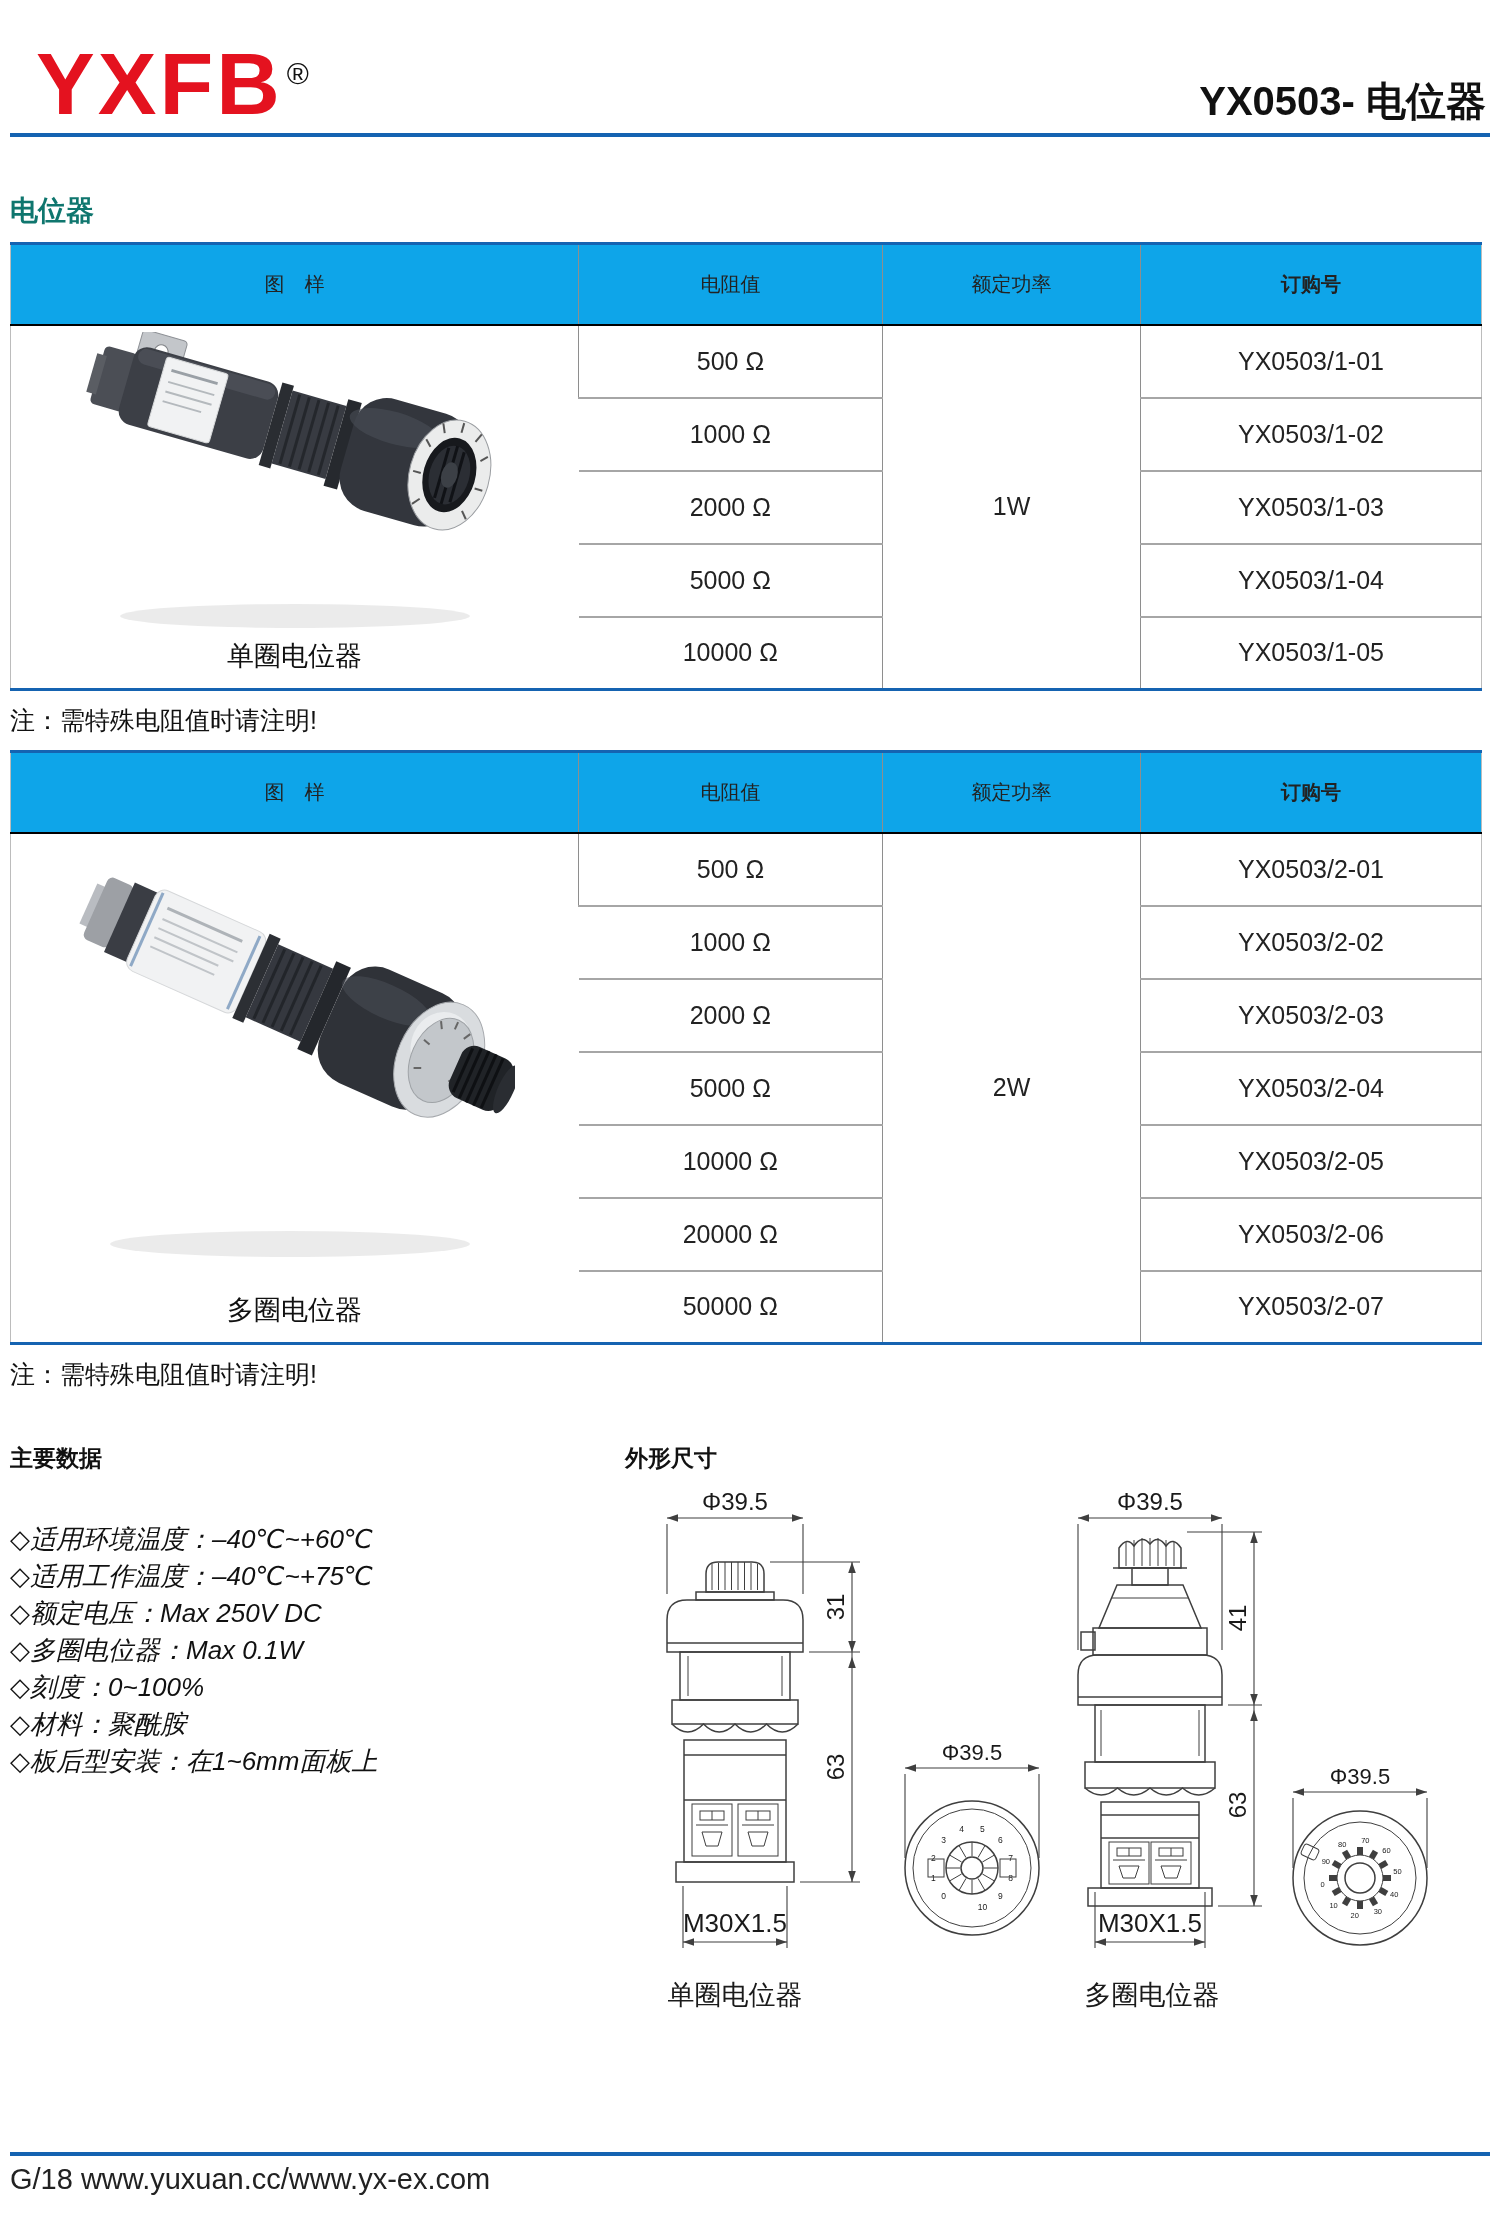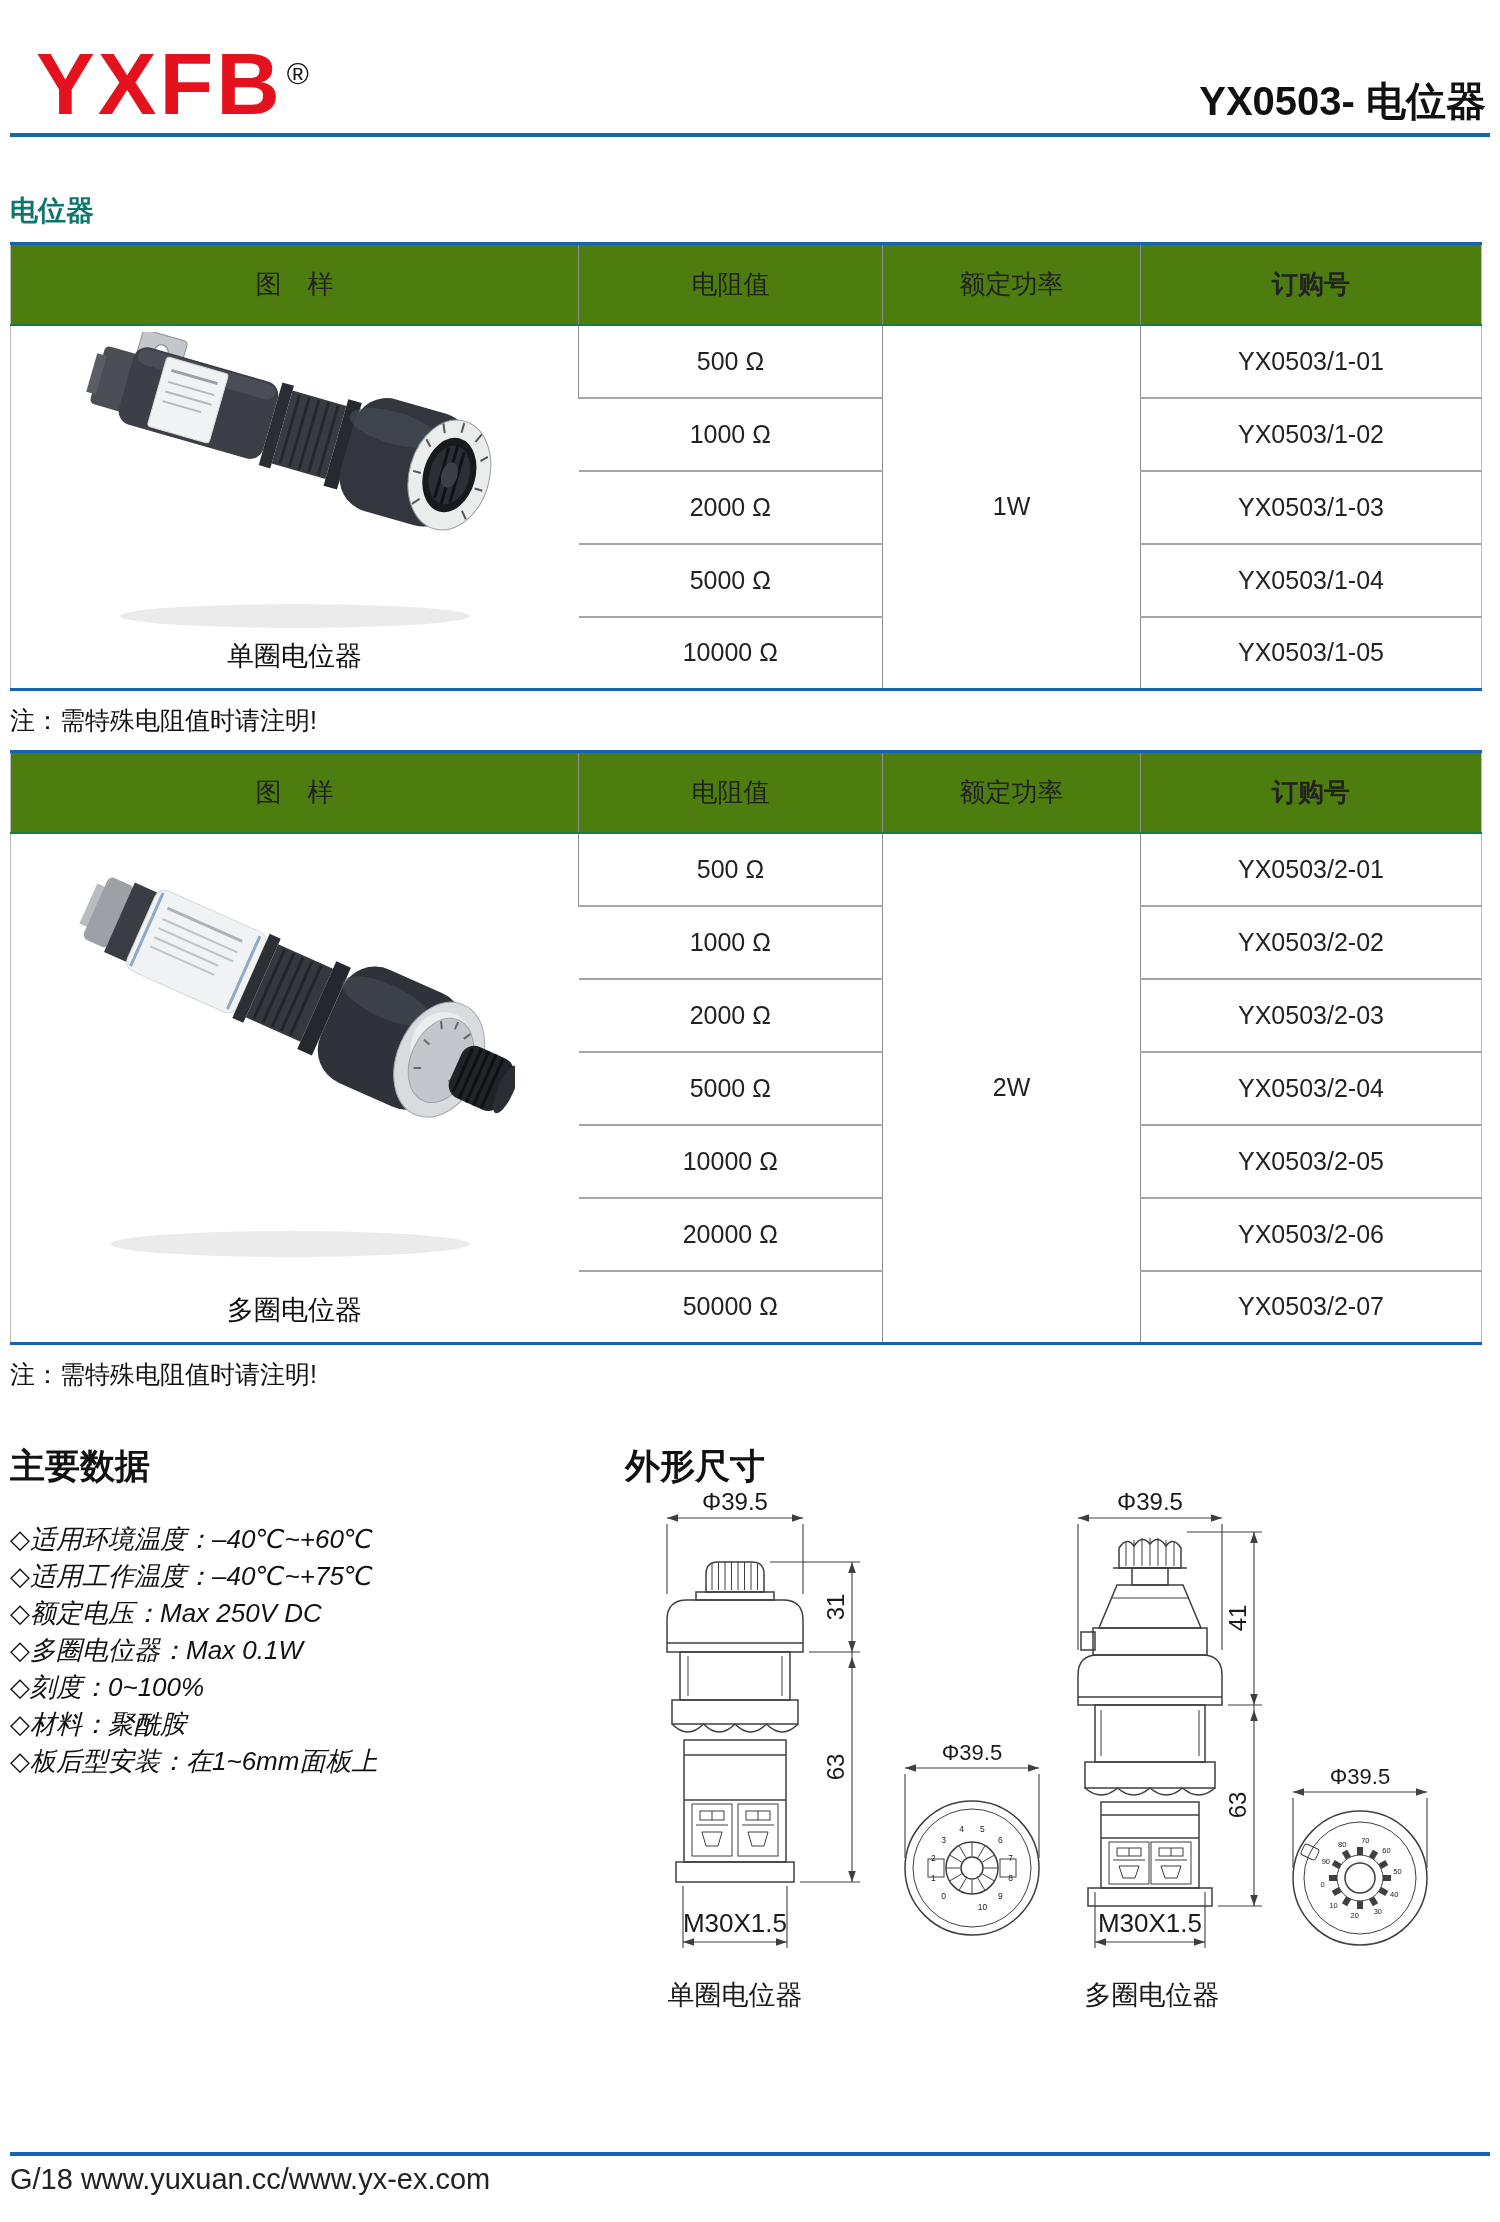--- a/index.html
+++ b/index.html
@@ -14,34 +14,34 @@
   .logo sup{font-size:30px;color:#111;font-weight:normal;vertical-align:super;margin-left:4px;}
   .doc-title{right:14px;top:74px;font-size:40px;font-weight:bold;color:#111;}
   .rule-blue{left:10px;width:1480px;height:0;border-top:4px solid #1563b1;}
   .sec-title{left:10px;top:192px;font-size:28px;font-weight:bold;color:#0f766e;}
   
   table.spec{position:absolute;left:10px;width:1471px;border-collapse:collapse;table-layout:fixed;
     border-top:3px solid #1563b1;border-bottom:3px solid #1563b1;
     border-left:1px solid #bcbcbc;border-right:1px solid #bcbcbc;}
   table.spec thead tr{height:81px;}
   table.spec tbody tr{height:73px;}
-  .spec th{background:#4d7c0f;font-weight:normal;font-size:26px;color:#222;
-    border-bottom:2px solid #15803d;border-left:1px solid #8e8e8e;}
+  .spec th{background:#0ea5e9;font-weight:normal;font-size:20px;color:#222;
+    border-bottom:2px solid #000000;border-left:1px solid #8e8e8e;}
   .spec th:first-child{border-left:none;}
   .spec th.hd-bold{font-weight:bold;}
   .spec td{font-size:25px;color:#222;text-align:center;vertical-align:middle;
     border-left:1px solid #8e8e8e;border-top:2px solid #a6a6a6;}
   .spec td:first-child{border-left:none;}
   .spec tr.first td{border-top:none;margin-left:45px;}
   td.imgcell{position:relative;}
   .photo{position:absolute;left:50%;transform:translateX(-50%);}
   .photo-label{position:absolute;left:0;right:0;bottom:14px;text-align:center;font-size:27px;color:#111;}
   .note{left:10px;font-size:25px;color:#111;}
   
-  .blk-title{font-size:35px;font-weight:bold;color:#111;}
+  .blk-title{font-size:23px;font-weight:bold;color:#111;}
   .spec-list{left:10px;top:1521px;width:600px;}
   .spec-item{font-size:26px;line-height:37px;color:#111;white-space:nowrap;font-style:italic;}
   .footer-text{left:10px;top:2163px;font-size:29px;color:#222;}
   
   svg text{font-family:"Liberation Sans","DejaVu Sans",sans-serif;fill:#1a1a1a;}
   .dln{fill:none;stroke:#3f3f3f;stroke-width:1.5;}
   .dthin{fill:none;stroke:#3f3f3f;stroke-width:1;}
   .dim{fill:none;stroke:#3f3f3f;stroke-width:1.1;}
   .ah{fill:#3f3f3f;stroke:none;}
   .gear{stroke:#3f3f3f;stroke-width:6;fill:none;}

